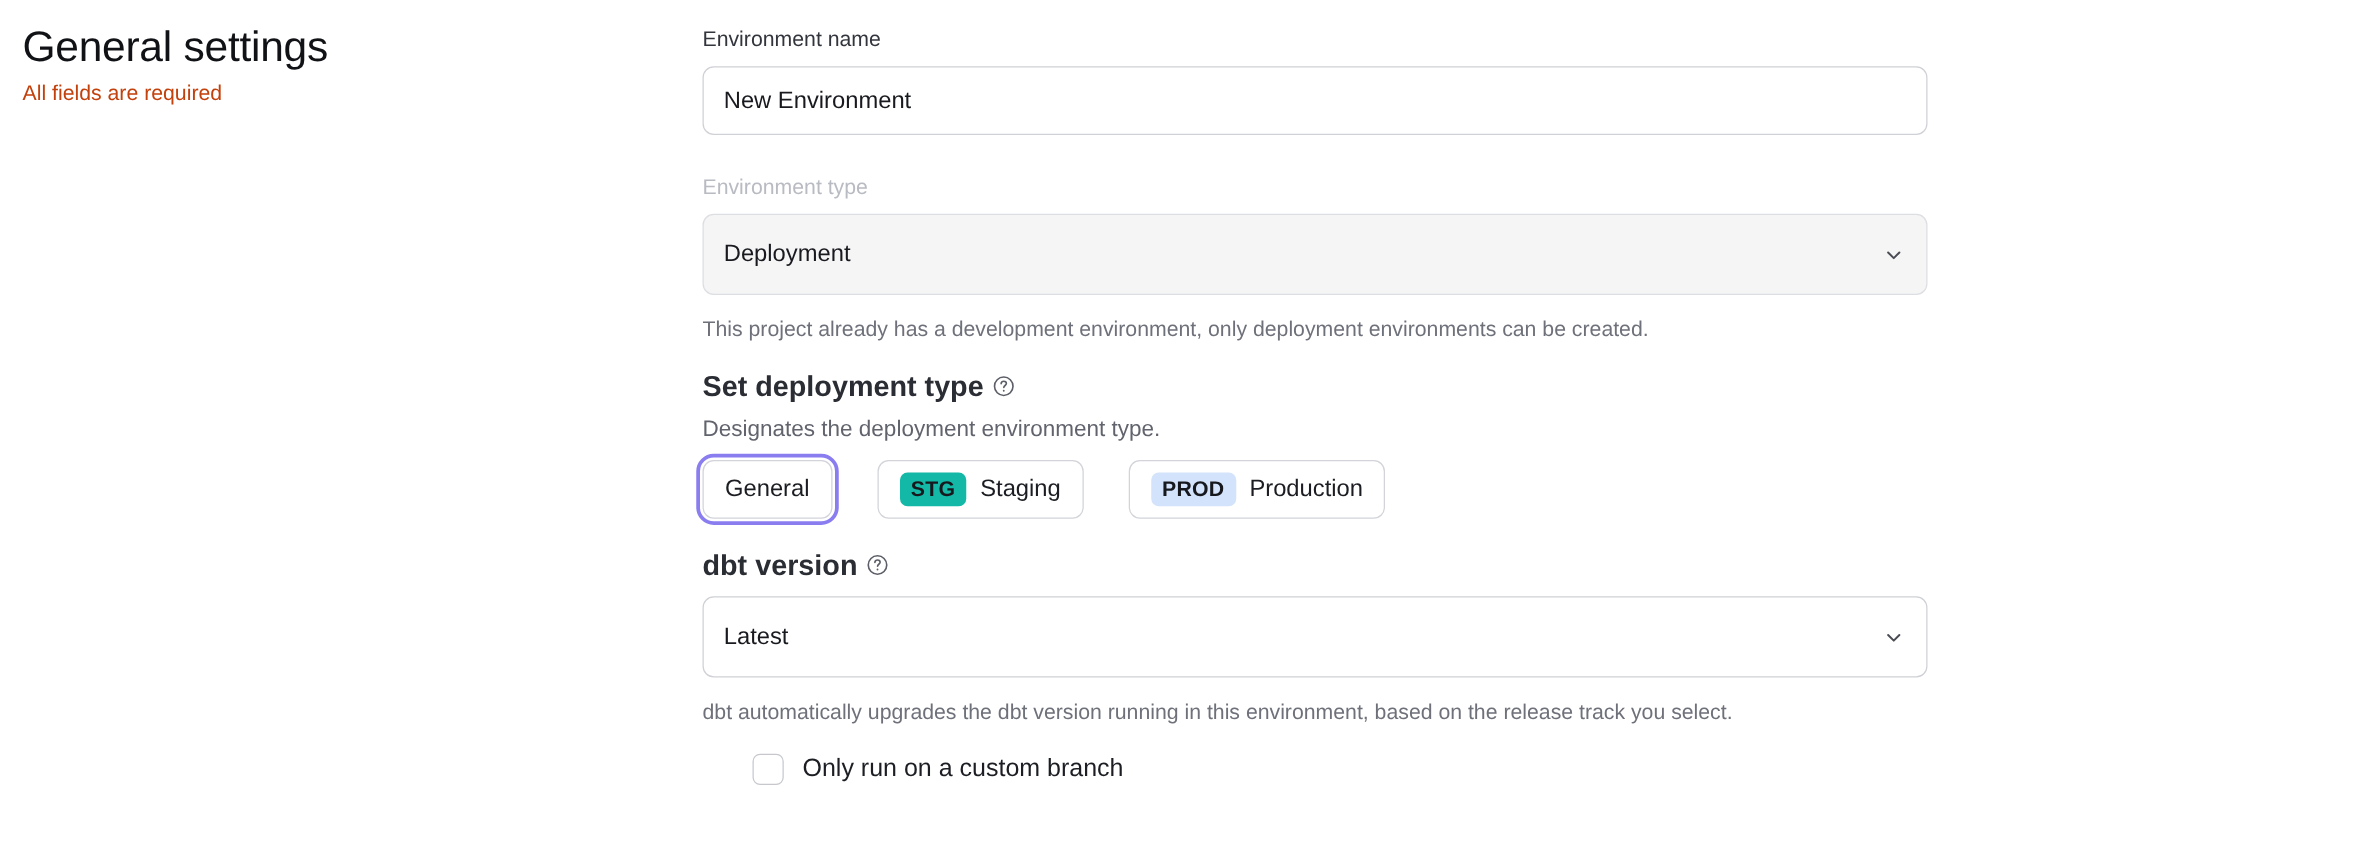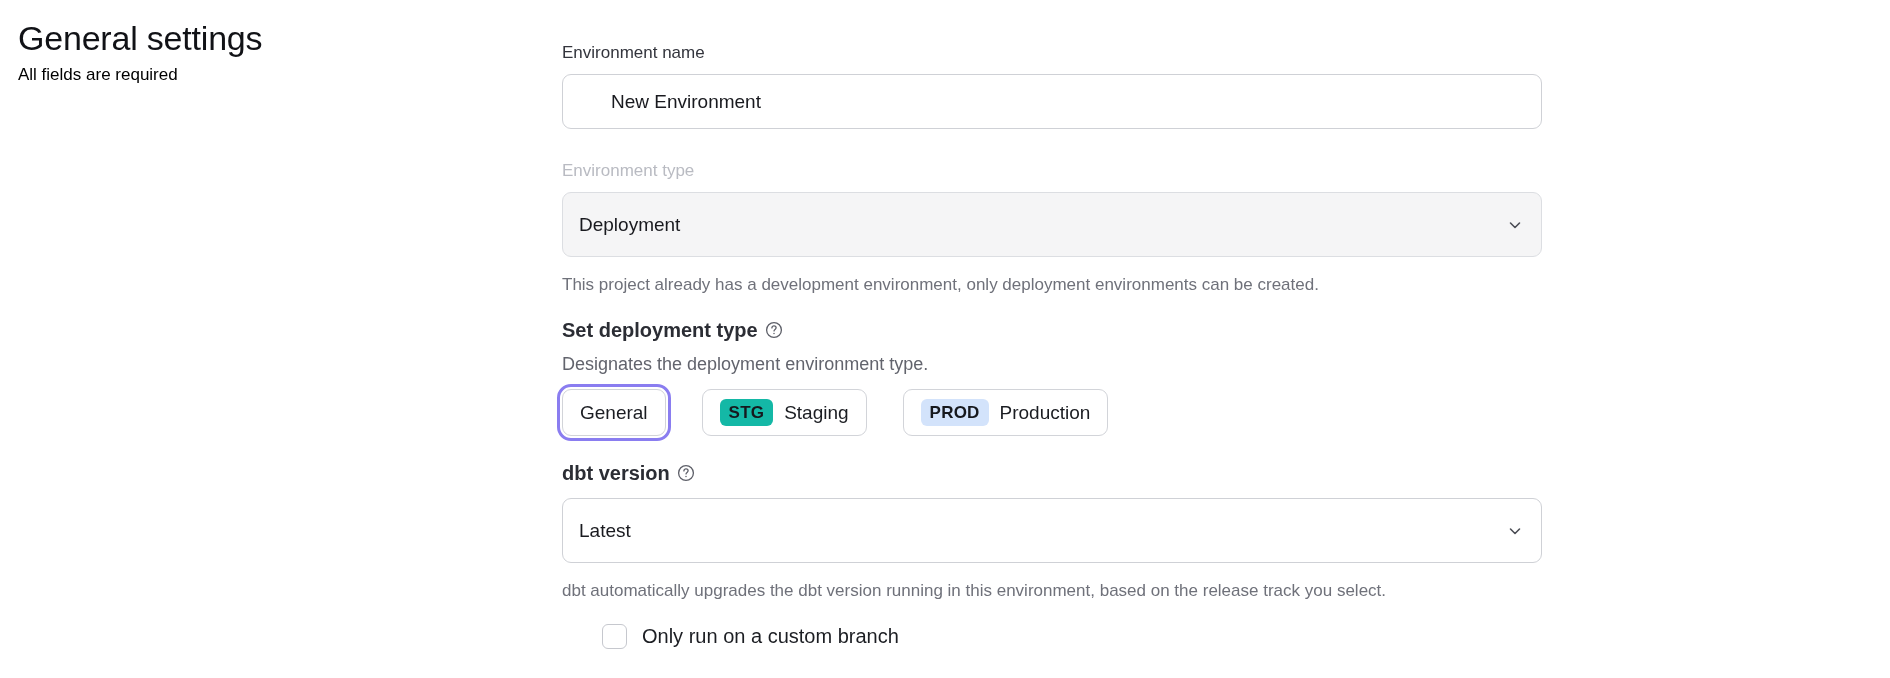--- a/index.html
+++ b/index.html
@@ -34,29 +34,29 @@
     font-weight: 400;
     line-height: 44px;
     color: #111216;
     letter-spacing: -0.2px;
     margin: 0;
   }
   .page-subtitle {
     font-size: 17px;
     font-weight: 400;
     line-height: 24px;
-    color: #000000;
+    color: #c2410c;
     margin: 3px 0 0 0;
   }
 
   
   .right-col {
     position: absolute;
     left: 562px;
-    top: 41px;
+    top: 20px;
     width: 980px;
   }
 
   .field-label {
     font-size: 17px;
     line-height: 24px;
     color: #33353d;
     margin-bottom: 9px;
   }
   .field-label.disabled {
@@ -71,21 +71,20 @@
     border-radius: 9px;
     background: #ffffff;
     display: flex;
     align-items: center;
     padding: 0 16px;
   }
   .text-input .value {
     font-size: 19px;
     color: #191a1f;
     line-height: 26px;
-    margin-left: 32px;
   }
 
   .select-box {
     box-sizing: border-box;
     width: 980px;
     height: 65px;
     border: 1px solid #dcdee2;
     border-radius: 9px;
     background: #f5f5f6;
     display: flex;
@@ -115,21 +114,21 @@
   .helper-text {
     font-size: 17px;
     line-height: 24px;
     color: #6f717a;
   }
 
   .section-heading {
     display: flex;
     align-items: center;
     gap: 7px;
-    font-size: 20px;
+    font-size: 23px;
     font-weight: 700;
     color: #2b2d34;
     line-height: 26px;
   }
   .q-icon {
     width: 18px;
     height: 18px;
     display: inline-block;
     color: #5d5f68;
     flex: none;

